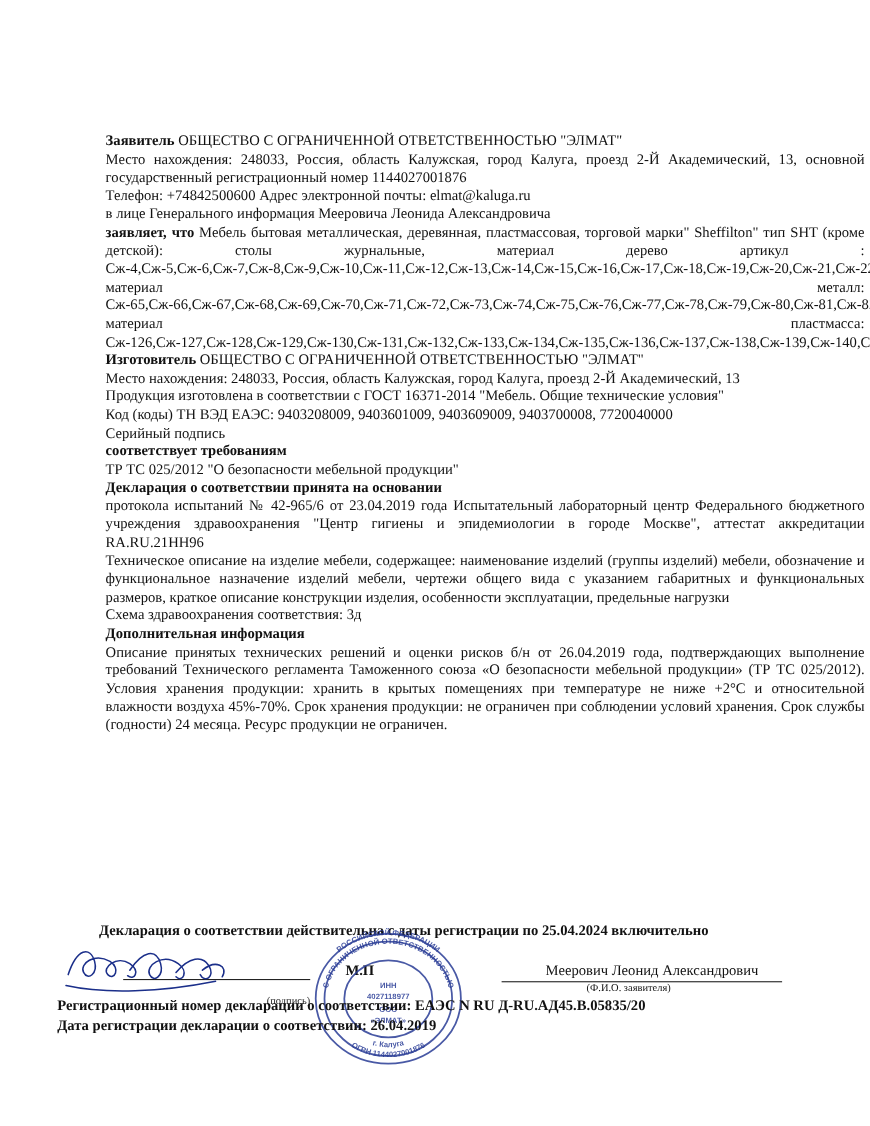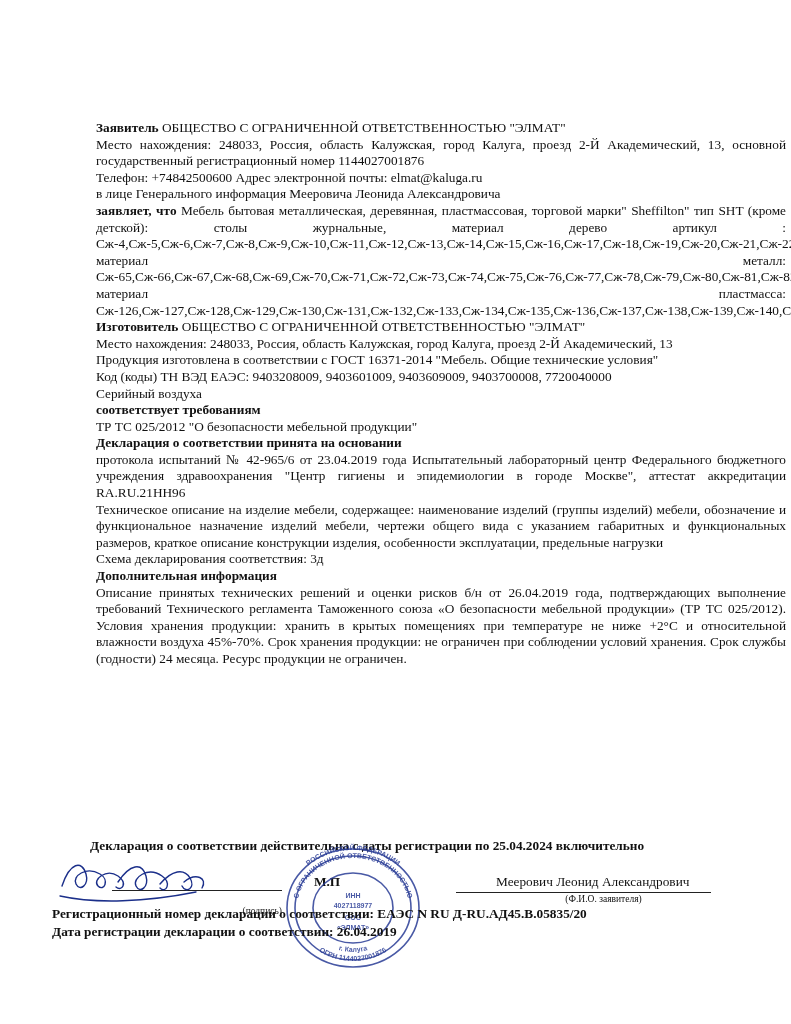--- a/index.html
+++ b/index.html
@@ -122,21 +122,21 @@
   }
   .declarant-line {
     position: absolute;
     left: 404px;
     top: 30px;
     width: 255px;
     border-bottom: 1px solid #222;
   }
   .declarant-caption {
     position: absolute;
-    left: 424px;
+    left: 392px;
     top: 32px;
     width: 255px;
     text-align: center;
     font-size: 9.5px;
     font-family: Liberation Serif, serif;
   }
   .reg-lines {
     position: absolute;
     left: 52px;
     top: 905px;
@@ -200,33 +200,33 @@
       <span class="b">Изготовитель</span>
       <span>ОБЩЕСТВО С ОГРАНИЧЕННОЙ ОТВЕТСТВЕННОСТЬЮ "ЭЛМАТ"</span>
     </p>
 
     <p class="para">Место нахождения: 248033, Россия, область Калужская, город Калуга, проезд 2-Й Академический, 13</p>
 
     <p class="para">Продукция изготовлена в соответствии с ГОСТ 16371-2014 "Мебель. Общие технические условия"</p>
 
     <p class="para">Код (коды) ТН ВЭД ЕАЭС: 9403208009, 9403601009, 9403609009, 9403700008, 7720040000</p>
 
-    <p class="para">Серийный воздуха</p>
+    <p class="para">Серийный подпись</p>
 
     <p class="para b">соответствует требованиям</p>
 
     <p class="para">ТР ТС 025/2012 "О безопасности мебельной продукции"</p>
 
     <p class="para b">Декларация о соответствии принята на основании</p>
 
     <p class="para">протокола испытаний № 42-965/6 от 23.04.2019 года Испытательный лабораторный центр Федерального бюджетного учреждения здравоохранения "Центр гигиены и эпидемиологии в городе Москве", аттестат аккредитации RA.RU.21НН96</p>
 
     <p class="para">Техническое описание на изделие мебели, содержащее: наименование изделий (группы изделий) мебели, обозначение и функциональное назначение изделий мебели, чертежи общего вида с указанием габаритных и функциональных размеров, краткое описание конструкции изделия, особенности эксплуатации, предельные нагрузки</p>
 
-    <p class="para">Схема декларирования соответствия: 3д</p>
+    <p class="para">Схема здравоохранения соответствия: 3д</p>
 
     <p class="para b">Дополнительная информация</p>
 
     <p class="para">Описание принятых технических решений и оценки рисков б/н от 26.04.2019 года, подтверждающих выполнение требований Технического регламента Таможенного союза «О безопасности мебельной продукции» (ТР ТС 025/2012). Условия хранения продукции: хранить в крытых помещениях при температуре не ниже +2°С и относительной влажности воздуха 45%-70%. Срок хранения продукции: не ограничен при соблюдении условий хранения. Срок службы (годности) 24 месяца. Ресурс продукции не ограничен.</p>
 
   </div>
 
   <div class="validity">Декларация о соответствии действительна с даты регистрации по 25.04.2024 включительно</div>
 
   <div class="sign-row">

